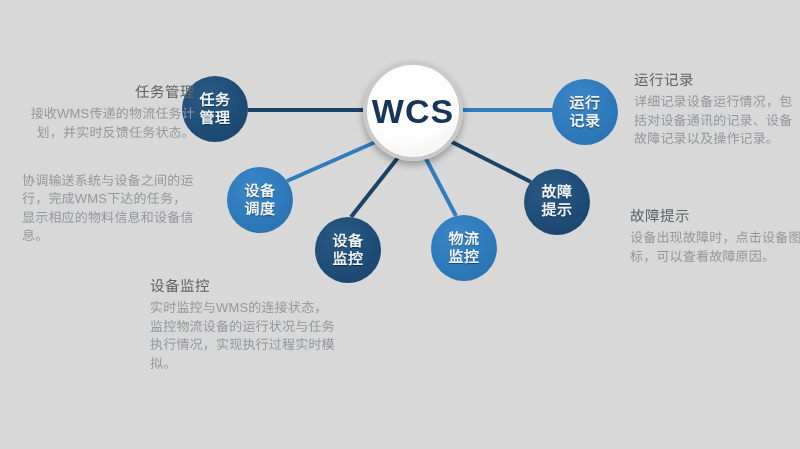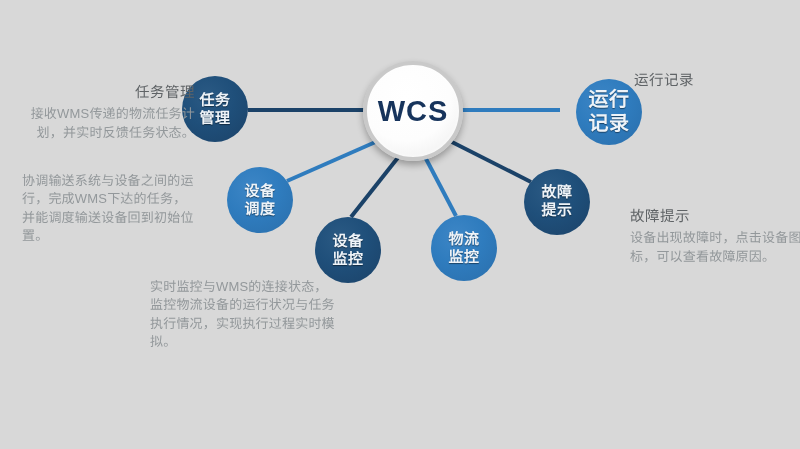--- a/index.html
+++ b/index.html
@@ -63,21 +63,21 @@
     border-radius: 50%;
     background: radial-gradient(circle at 42% 34%, #ffffff 0%, #fdfdfd 55%, #f2f2f2 82%, #e4e4e4 100%);
     border: 4px solid #c9c9c9;
     box-sizing: border-box;
     box-shadow: 0 4px 7px rgba(0,0,0,0.30), inset 0 0 4px rgba(255,255,255,0.9);
     display: flex;
     align-items: center;
     justify-content: center;
   }
   #hub .hub-label {
-    font-size: 29px;
+    font-size: 34px;
     font-weight: bold;
     color: #17345c;
     letter-spacing: 1px;
     text-shadow: 1px 1px 0 rgba(255,255,255,0.7);
   }
 
   
   .block {
     position: absolute;
   }
@@ -125,45 +125,47 @@
         <span class="ln">监控</span>
       </div>
       <div class="node bright" style="left: 431px; top: 215px; width: 66px; height: 66px; font-size: 15px;">
         <span class="ln">物流</span>
         <span class="ln">监控</span>
       </div>
       <div class="node dark" style="left: 524px; top: 169px; width: 66px; height: 66px; font-size: 15px; font-family: Liberation Serif, serif;">
         <span class="ln">故障</span>
         <span class="ln">提示</span>
       </div>
-      <div class="node bright" style="left: 576px; top: 79px; width: 66px; height: 66px; font-size: 20px;">
+      <div class="node bright" style="left: 552px; top: 79px; width: 66px; height: 66px; font-size: 15px;">
         <span class="ln">运行</span>
         <span class="ln">记录</span>
       </div>
     </div>
 
   <div id="hub">
     <span class="hub-label">WCS</span>
   </div>
 
   <div id="blocks-layer">
       <div class="block" style="left: 20px; top: 84px; width: 175px; text-align: right;">
         <div class="title">任务管理</div>
         <div class="body">接收WMS传递的物流任务计划，并实时反馈任务状态。</div>
       </div>
       <div class="block" style="left: 22px; top: 172px; width: 176px;">
-        <div class="body">协调输送系统与设备之间的运行，完成WMS下达的任务，并能调度输送设备回到初始位置。</div>
+        <div class="body">协调输送系统与设备之间的运行，完成WMS下达的任务，显示相应的物料信息和设备信息。</div>
       </div>
       <div class="block" style="left: 150px; top: 278px; width: 190px;">
+        <div class="title">设备监控</div>
         <div class="body">实时监控与WMS的连接状态，监控物流设备的运行状况与任务执行情况，实现执行过程实时模拟。</div>
       </div>
       <div class="block" style="left: 474px; top: 288px; width: 196px;">
       </div>
       <div class="block" style="left: 590px; top: 208px; width: 190px; margin-left: 40px;">
         <div class="title">故障提示</div>
         <div class="body">设备出现故障时，点击设备图标，可以查看故障原因。</div>
       </div>
       <div class="block" style="left: 634px; top: 72px; width: 165px; font-family: Liberation Serif, serif;">
         <div class="title">运行记录</div>
+        <div class="body">详细记录设备运行情况，包括对设备通讯的记录、设备故障记录以及操作记录。</div>
       </div>
     </div>
 
 </div>
 
 </body></html>

